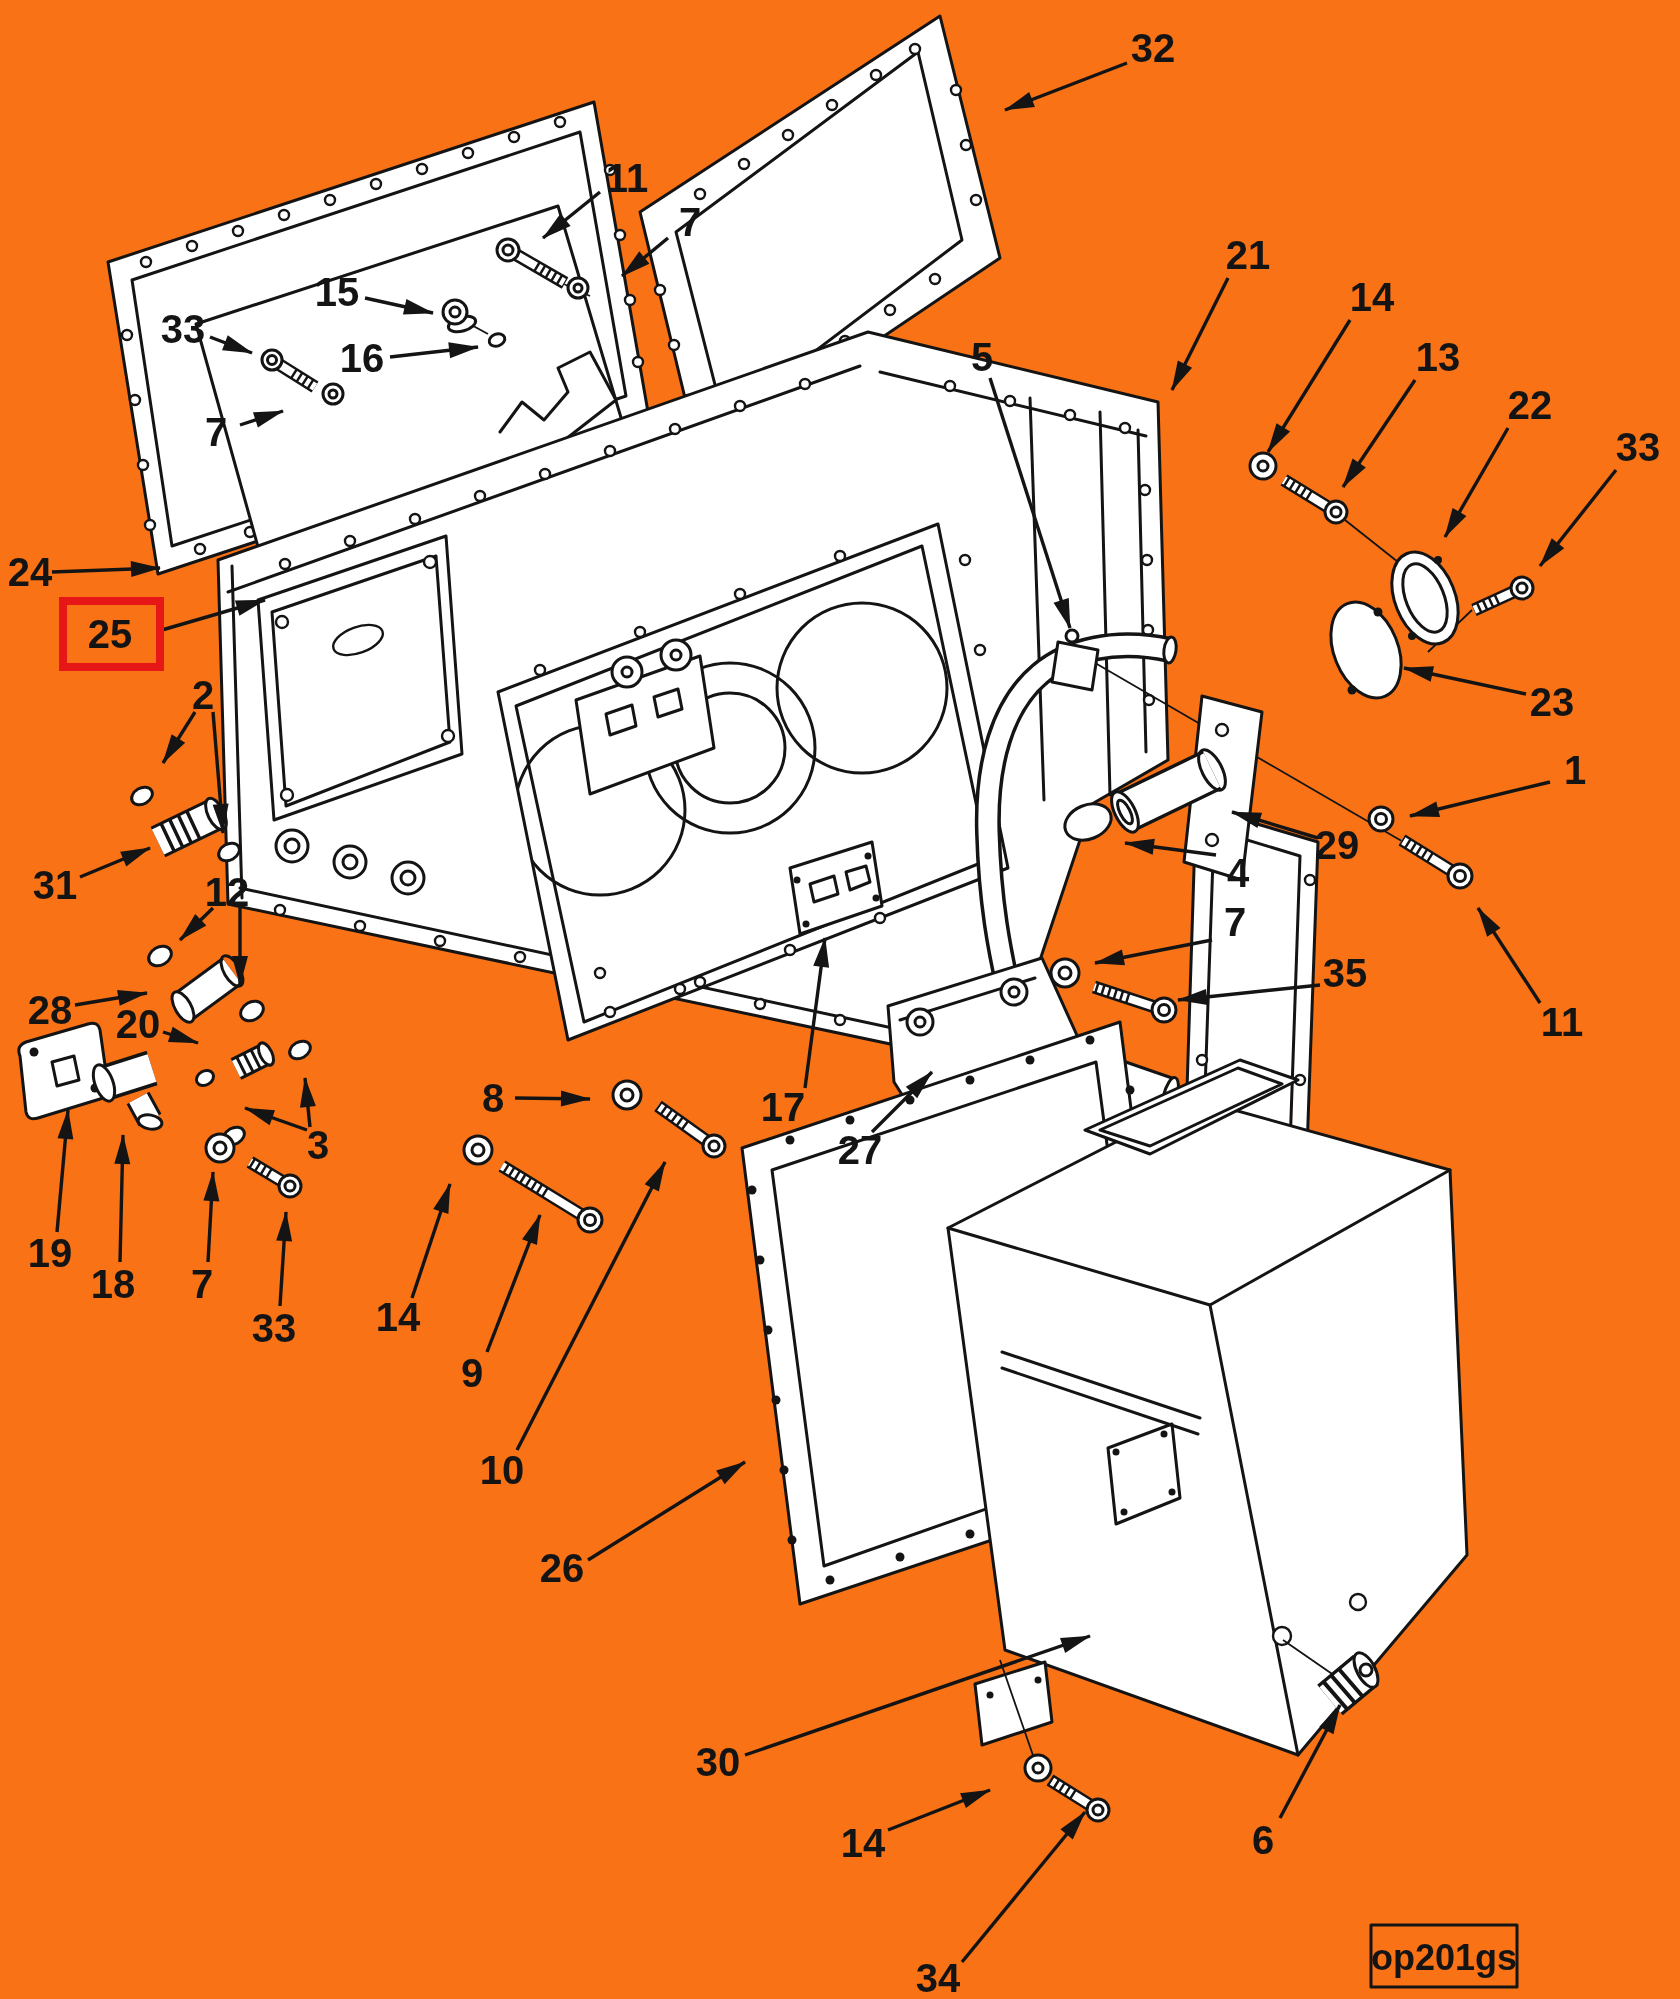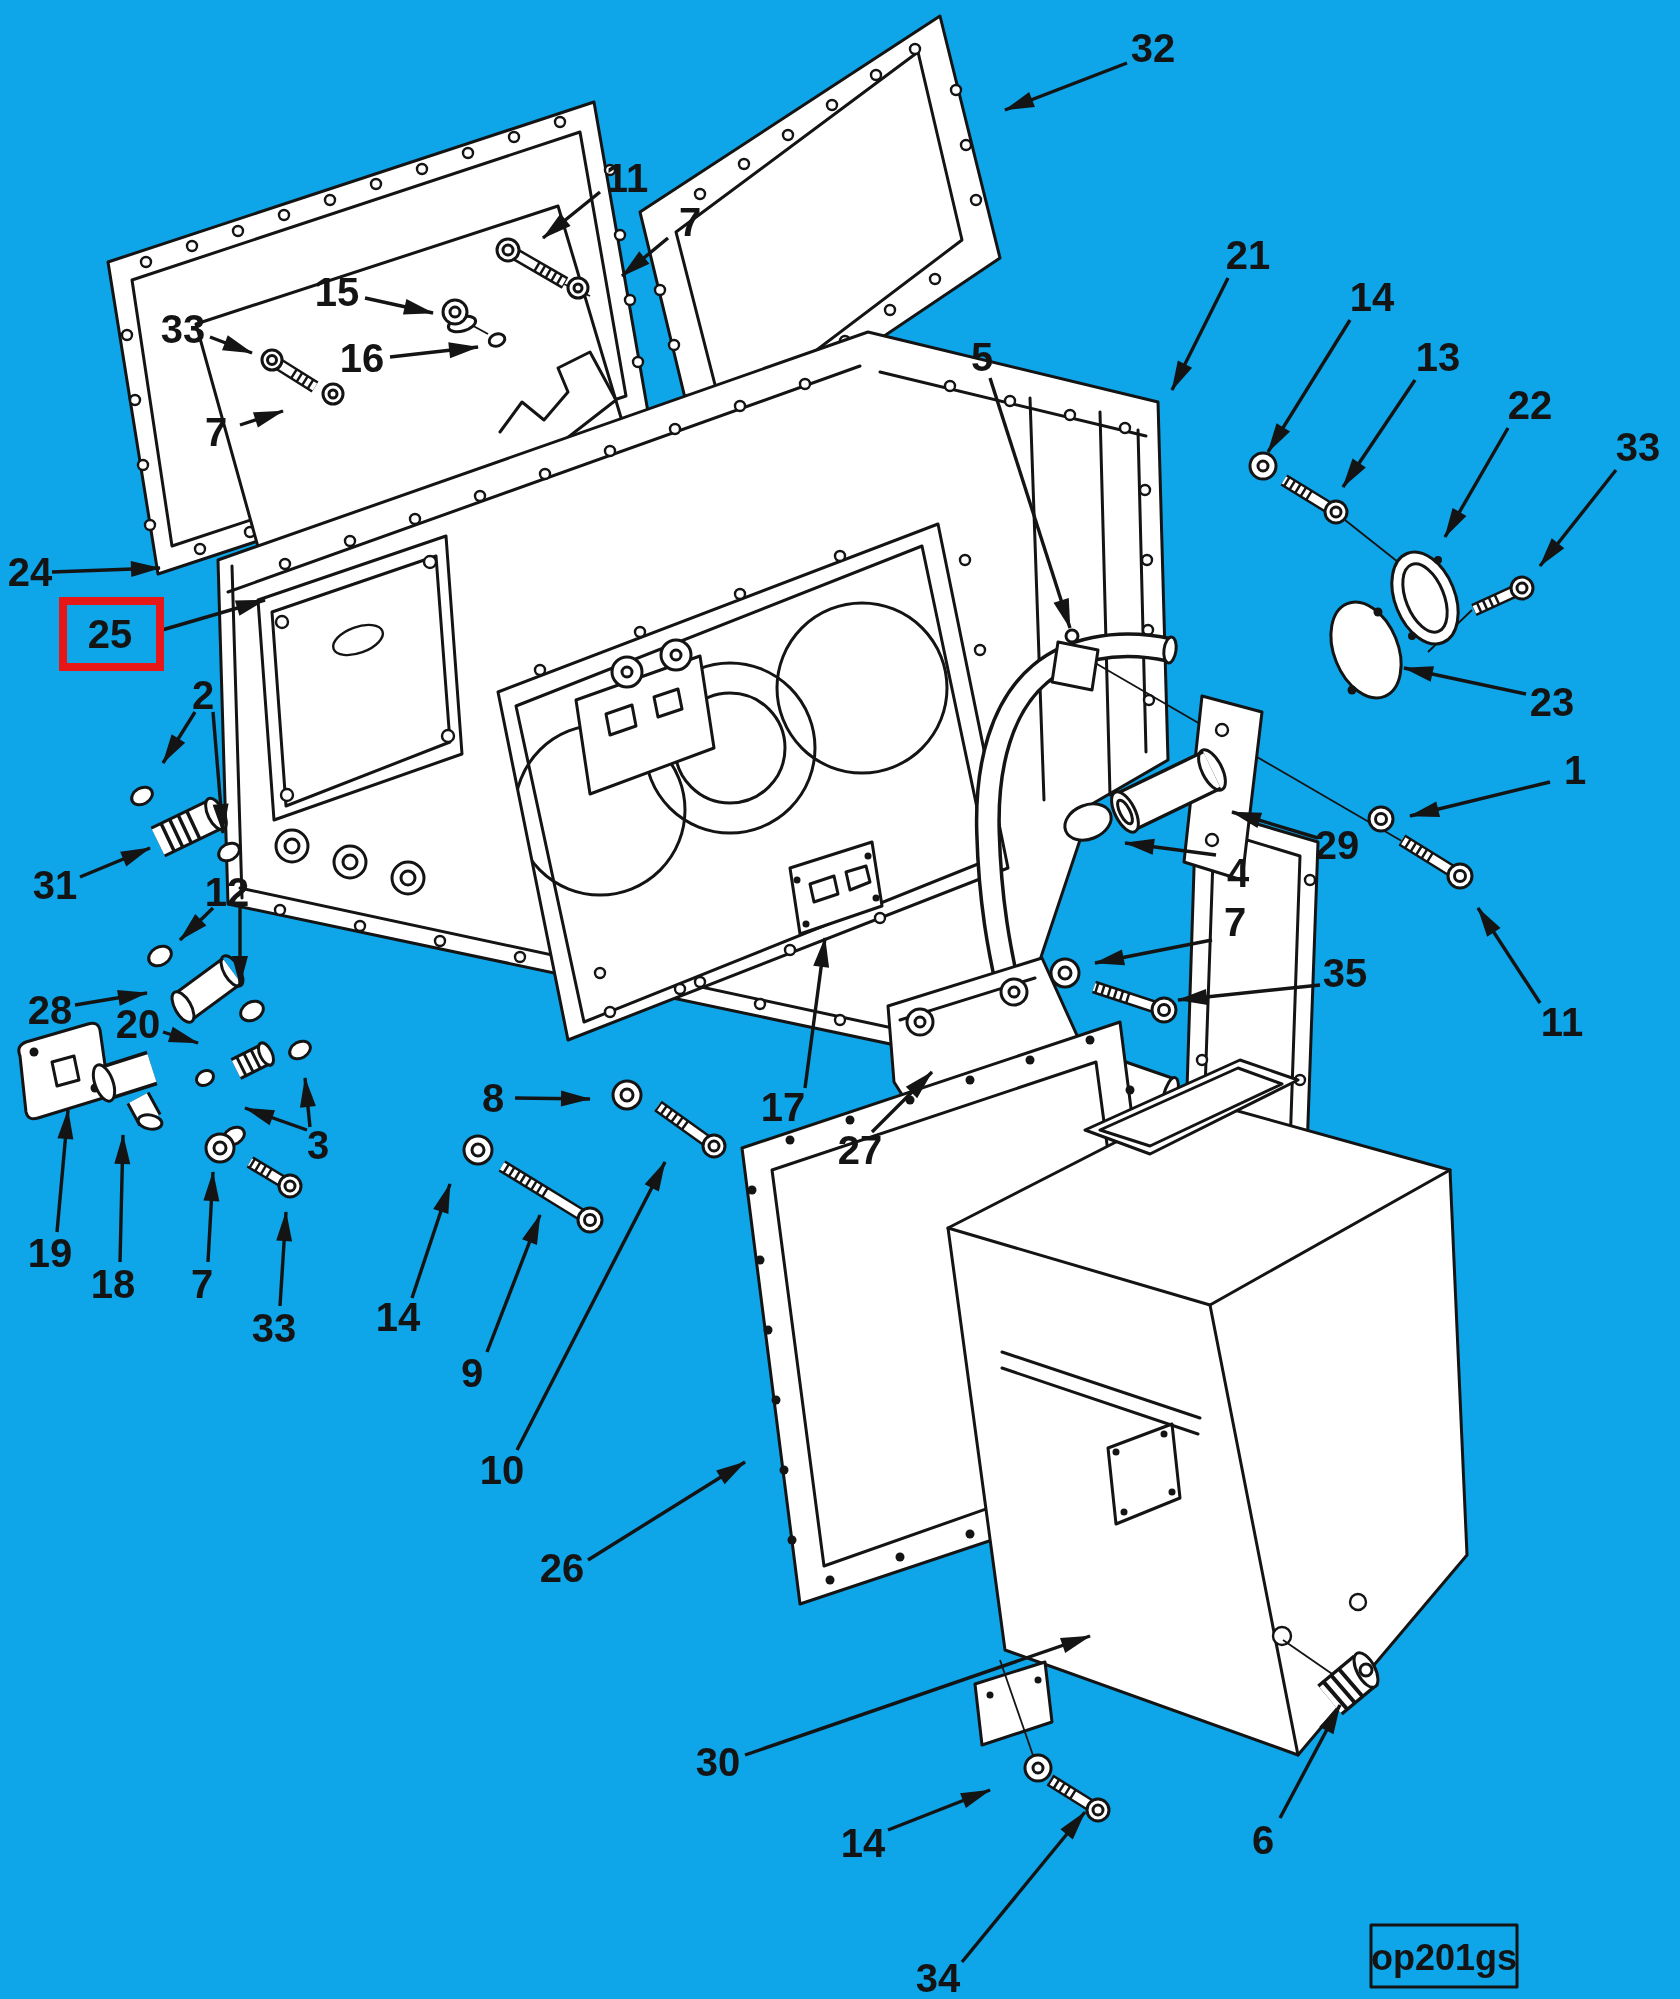--- a/index.html
+++ b/index.html
@@ -1,16 +1,16 @@
 <!DOCTYPE html>
 <html><head>
 <meta charset="utf-8">
 <style>
   html,body{margin:0;padding:0;background:#ffffff;}
-  .stage{position:relative;width:1680px;height:1999px;background:#0ea5e9;overflow:hidden;}
+  .stage{position:relative;width:1680px;height:1999px;background:#f97316;overflow:hidden;}
   svg{display:block;}
   
   .ln{fill:none;stroke:#141414;stroke-width:3;stroke-linejoin:round;stroke-linecap:round;}
   .fw{fill:#ffffff;stroke:#141414;stroke-width:3;stroke-linejoin:round;}
   .thin{fill:none;stroke:#141414;stroke-width:1.8;}
   .hole{fill:#ffffff;stroke:#141414;stroke-width:2.4;}
   .dot{fill:#141414;stroke:none;}
   .bshank-o{stroke:#141414;stroke-width:13;stroke-linecap:butt;}
   .bshank-i{stroke:#ffffff;stroke-width:8;stroke-linecap:butt;}
   .bthread{stroke:#141414;stroke-width:10;stroke-dasharray:2.5 4;stroke-linecap:butt;}

